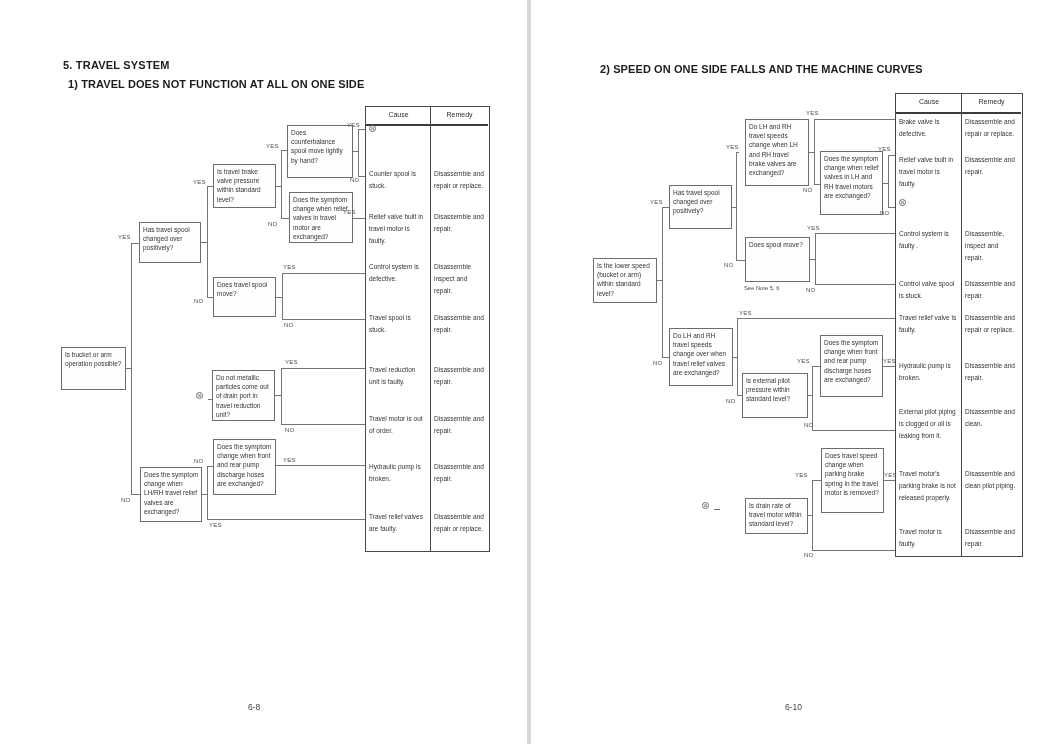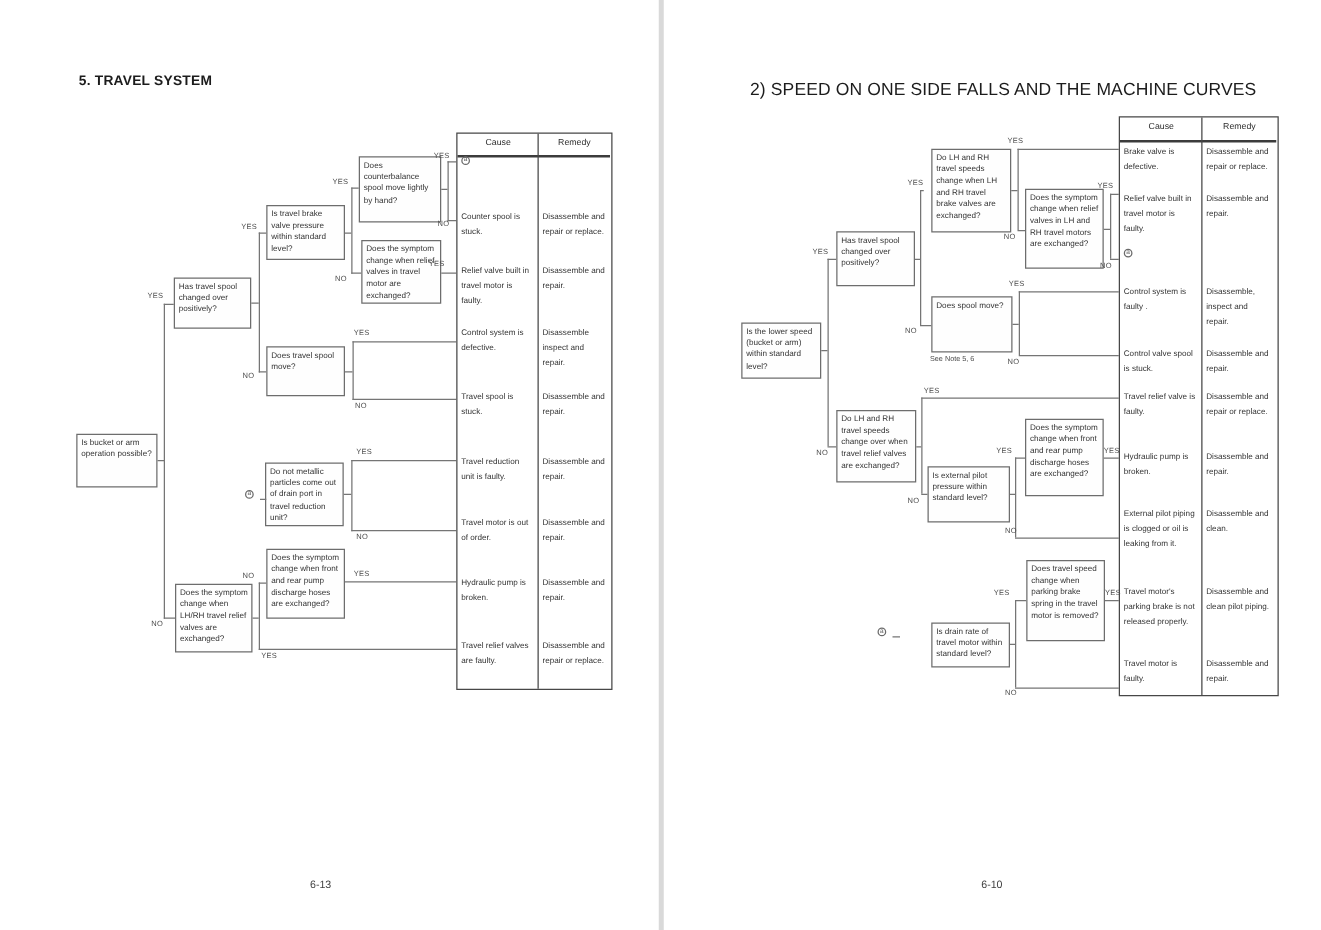--- a/index.html
+++ b/index.html
@@ -1,18 +1,18 @@
 <!DOCTYPE html>
 <html><head>
 <meta charset="utf-8">
 <style>
   html,body{margin:0;padding:0;background:#e9e9e9;}
   #page{position:relative;width:1057px;height:744px;background:#ffffff;font-family:"Liberation Sans",sans-serif;overflow:hidden;}
   .h1{position:absolute;font-weight:bold;font-size:11px;color:#1c1c1c;letter-spacing:.2px;white-space:nowrap;}
-  .h2{position:absolute;font-weight:normal;font-size:14px;color:#1c1c1c;letter-spacing:.1px;white-space:nowrap;}
+  .h2{position:absolute;font-weight:bold;font-size:11px;color:#1c1c1c;letter-spacing:.1px;white-space:nowrap;}
   .fbox{position:absolute;box-sizing:border-box;border:1.4px solid #6d6d6d;background:#fefefe;
         font-size:6.5px;line-height:1.42;color:#333;padding:2px 2px 1px 3px;}
   .cline{position:absolute;background:#757575;}
   .blabel{position:absolute;font-size:6px;color:#4c4c4c;letter-spacing:.2px;white-space:nowrap;}
   .marker{position:absolute;width:7px;height:7px;border:.9px solid #6a6a6a;border-radius:50%;
           font-size:5.2px;color:#555;display:flex;align-items:center;justify-content:center;box-sizing:border-box;line-height:1;}
   .tbl{position:absolute;box-sizing:border-box;border:1.4px solid #474747;}
   .hdr{position:absolute;left:0;right:0;top:0;display:flex;border-bottom:2px solid #3c3c3c;}
   .hcell{font-size:7px;color:#2e2e2e;text-align:center;padding-top:4px;box-sizing:border-box;}
   .vdiv{position:absolute;top:0;bottom:0;width:1.2px;background:#474747;}
@@ -20,20 +20,21 @@
   .note{position:absolute;font-size:5.8px;color:#4c4c4c;white-space:nowrap;}
   .pnum{position:absolute;font-size:8.5px;color:#3f3f3f;white-space:nowrap;}
   .divider{position:absolute;top:0;bottom:0;background:#d9d9d9;}
 </style>
 </head>
 <body>
 
 <div id="page">
   <div class="divider" style="left:527px;width:3.5px;"></div>
 <div class="h1" style="left: 63px; top: 59px;">5. TRAVEL SYSTEM</div>
+    <div class="h2" style="left: 68px; top: 78px;">1) TRAVEL DOES NOT FUNCTION AT ALL ON ONE SIDE</div>
     <div class="fbox" style="left: 61px; top: 347px; width: 65px; min-height: 43px;">Is bucket or arm operation possible?</div>
     <div class="fbox" style="left: 139px; top: 222px; width: 62px; min-height: 41px;">Has travel spool changed over positively?</div>
     <div class="fbox" style="left: 213px; top: 164px; width: 63px; min-height: 44px;">Is travel brake valve pressure within standard level?</div>
     <div class="fbox" style="left: 287px; top: 125px; width: 66px; min-height: 53px;">Does counterbalance spool move lightly by hand?</div>
     <div class="fbox" style="left: 289px; top: 192px; width: 64px; min-height: 51px;">Does the symptom change when relief valves in travel motor are exchanged?</div>
     <div class="fbox" style="left: 213px; top: 277px; width: 63px; min-height: 40px;">Does travel spool move?</div>
     <div class="fbox" style="left: 212px; top: 370px; width: 63px; min-height: 50px;">Do not metallic particles come out of drain port in travel reduction unit?</div>
     <div class="fbox" style="left: 213px; top: 439px; width: 63px; min-height: 56px;">Does the symptom change when front and rear pump discharge hoses are exchanged?</div>
     <div class="fbox" style="left: 140px; top: 467px; width: 62px; min-height: 55px;">Does the symptom change when LH/RH travel relief valves are exchanged?</div>
     <div class="cline" style="left: 126px; top: 368px; width: 6px; height: 1px;"></div>
@@ -100,21 +101,21 @@
     <div class="tcell" style="left: 369px; top: 312px; width: 57px;">Travel spool is stuck.</div>
     <div class="tcell" style="left: 434px; top: 312px; width: 51px;">Disassemble and repair.</div>
     <div class="tcell" style="left: 369px; top: 364px; width: 57px;">Travel reduction unit is faulty.</div>
     <div class="tcell" style="left: 434px; top: 364px; width: 51px;">Disassemble and repair.</div>
     <div class="tcell" style="left: 369px; top: 413px; width: 57px;">Travel motor is out of order.</div>
     <div class="tcell" style="left: 434px; top: 413px; width: 51px;">Disassemble and repair.</div>
     <div class="tcell" style="left: 369px; top: 461px; width: 57px;">Hydraulic pump is broken.</div>
     <div class="tcell" style="left: 434px; top: 461px; width: 51px;">Disassemble and repair.</div>
     <div class="tcell" style="left: 369px; top: 511px; width: 57px;">Travel relief valves are faulty.</div>
     <div class="tcell" style="left: 434px; top: 511px; width: 51px;">Disassemble and repair or replace.</div>
-    <div class="pnum" style="left: 248px; top: 702px;">6-13</div>
+    <div class="pnum" style="left: 248px; top: 702px;">6-8</div>
     <div class="h2" style="left: 600px; top: 63px;">2) SPEED ON ONE SIDE FALLS AND THE MACHINE CURVES</div>
     <div class="fbox" style="left: 593px; top: 258px; width: 64px; min-height: 45px;">Is the lower speed (bucket or arm) within standard level?</div>
     <div class="fbox" style="left: 669px; top: 185px; width: 63px; min-height: 44px;">Has travel spool changed over positively?</div>
     <div class="fbox" style="left: 745px; top: 119px; width: 64px; min-height: 67px;">Do LH and RH travel speeds change when LH and RH travel brake valves are exchanged?</div>
     <div class="fbox" style="left: 820px; top: 151px; width: 63px; min-height: 64px;">Does the symptom change when relief valves in LH and RH travel motors are exchanged?</div>
     <div class="fbox" style="left: 745px; top: 237px; width: 65px; min-height: 45px;">Does spool move?</div>
     <div class="fbox" style="left: 669px; top: 328px; width: 64px; min-height: 58px;">Do LH and RH travel speeds change over when travel relief valves are exchanged?</div>
     <div class="fbox" style="left: 742px; top: 373px; width: 66px; min-height: 45px;">Is external pilot pressure within standard level?</div>
     <div class="fbox" style="left: 820px; top: 335px; width: 63px; min-height: 62px;">Does the symptom change when front and rear pump discharge hoses are exchanged?</div>
     <div class="fbox" style="left: 745px; top: 498px; width: 63px; min-height: 36px;">Is drain rate of travel motor within standard level?</div>

